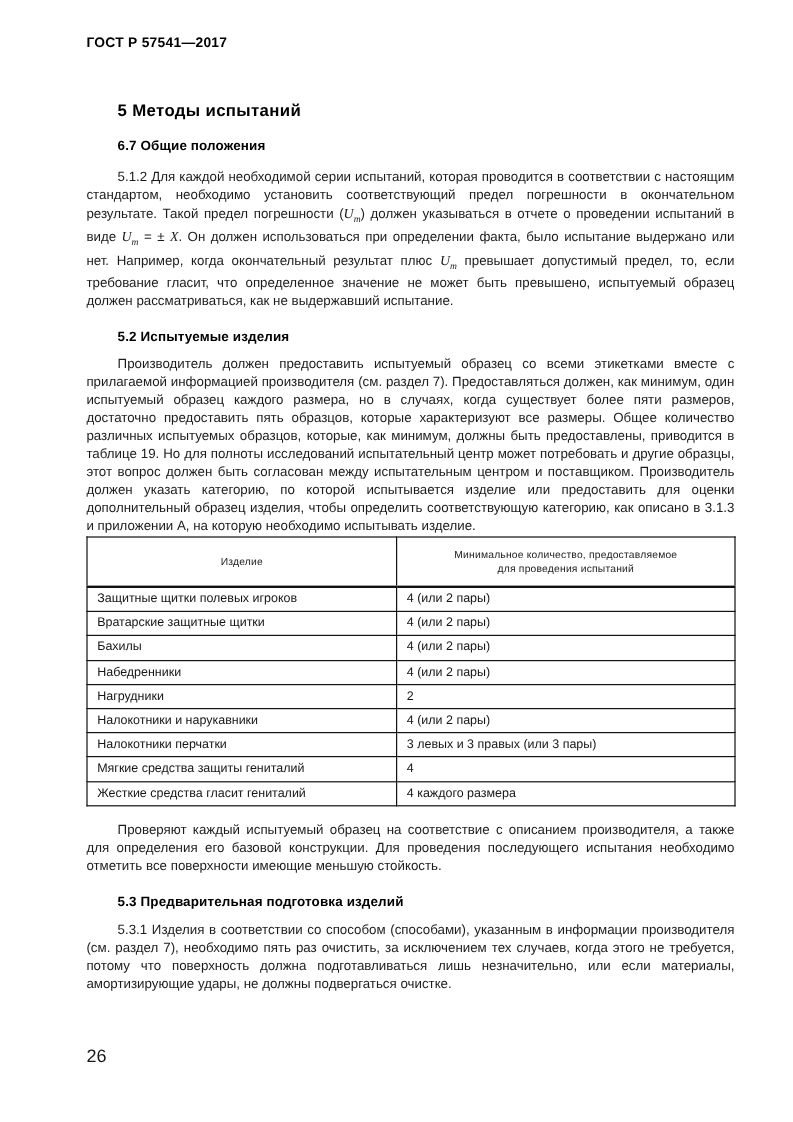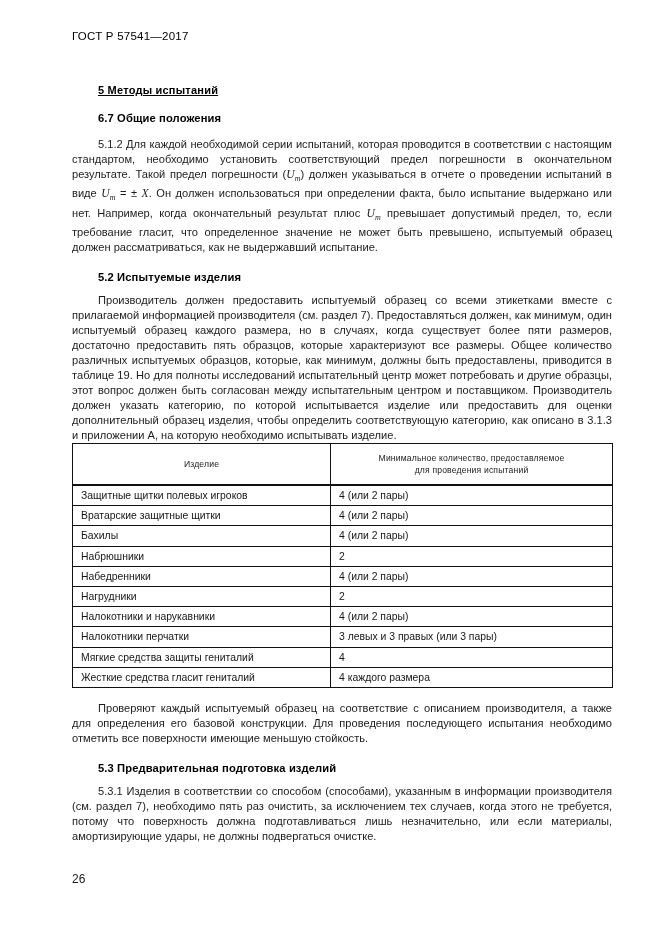--- a/index.html
+++ b/index.html
@@ -24,41 +24,40 @@
     box-sizing: border-box;
     padding: 0;
   }
 
   
   .doc-header {
     position: absolute;
     left: 72px;
     top: 30px;
     font-size: 11.5px;
-    font-weight: normal;
+    font-weight: bold;
     letter-spacing: 0.02em;
     color: #000;
   }
 
   
   .content {
     position: absolute;
     left: 72px;
     top: 84px;
     width: 540px;
   }
 
   h2.sec {
-    font-size: 11px;
+    font-size: 14px;
     font-weight: bold;
     margin: 0 0 10px 26px;
     padding: 0;
     letter-spacing: 0.02em;
     color: #000;
-    text-decoration: underline;
   }
   h3.subsec {
     font-size: 11.2px;
     font-weight: bold;
     margin: 16px 0 0 26px;
     padding: 0;
     letter-spacing: 0.01em;
     color: #000;
   }
 
@@ -127,21 +126,21 @@
     overflow: hidden;
   }
   col.c1 { width: 258px; }
   col.c2 { width: 282px; }
 
   
   .page-number {
     position: absolute;
     left: 72px;
     top: 872px;
-    font-size: 12px;
+    font-size: 15px;
     color: #1a1a1a;
   }
 </style>
 </head>
 <body>
 
 <div class="page">
 
   <div class="doc-header">ГОСТ Р 57541—2017</div>
 
@@ -177,24 +176,20 @@
           </tr>
           <tr>
             <td>Вратарские защитные щитки</td>
             <td>4 (или 2 пары)</td>
           </tr>
           <tr>
             <td>Бахилы</td>
             <td>4 (или 2 пары)</td>
           </tr>
           <tr>
-            <td>Набрюшники</td>
-            <td>2</td>
-          </tr>
-          <tr>
             <td>Набедренники</td>
             <td>4 (или 2 пары)</td>
           </tr>
           <tr>
             <td>Нагрудники</td>
             <td>2</td>
           </tr>
           <tr>
             <td>Налокотники и нарукавники</td>
             <td>4 (или 2 пары)</td>

